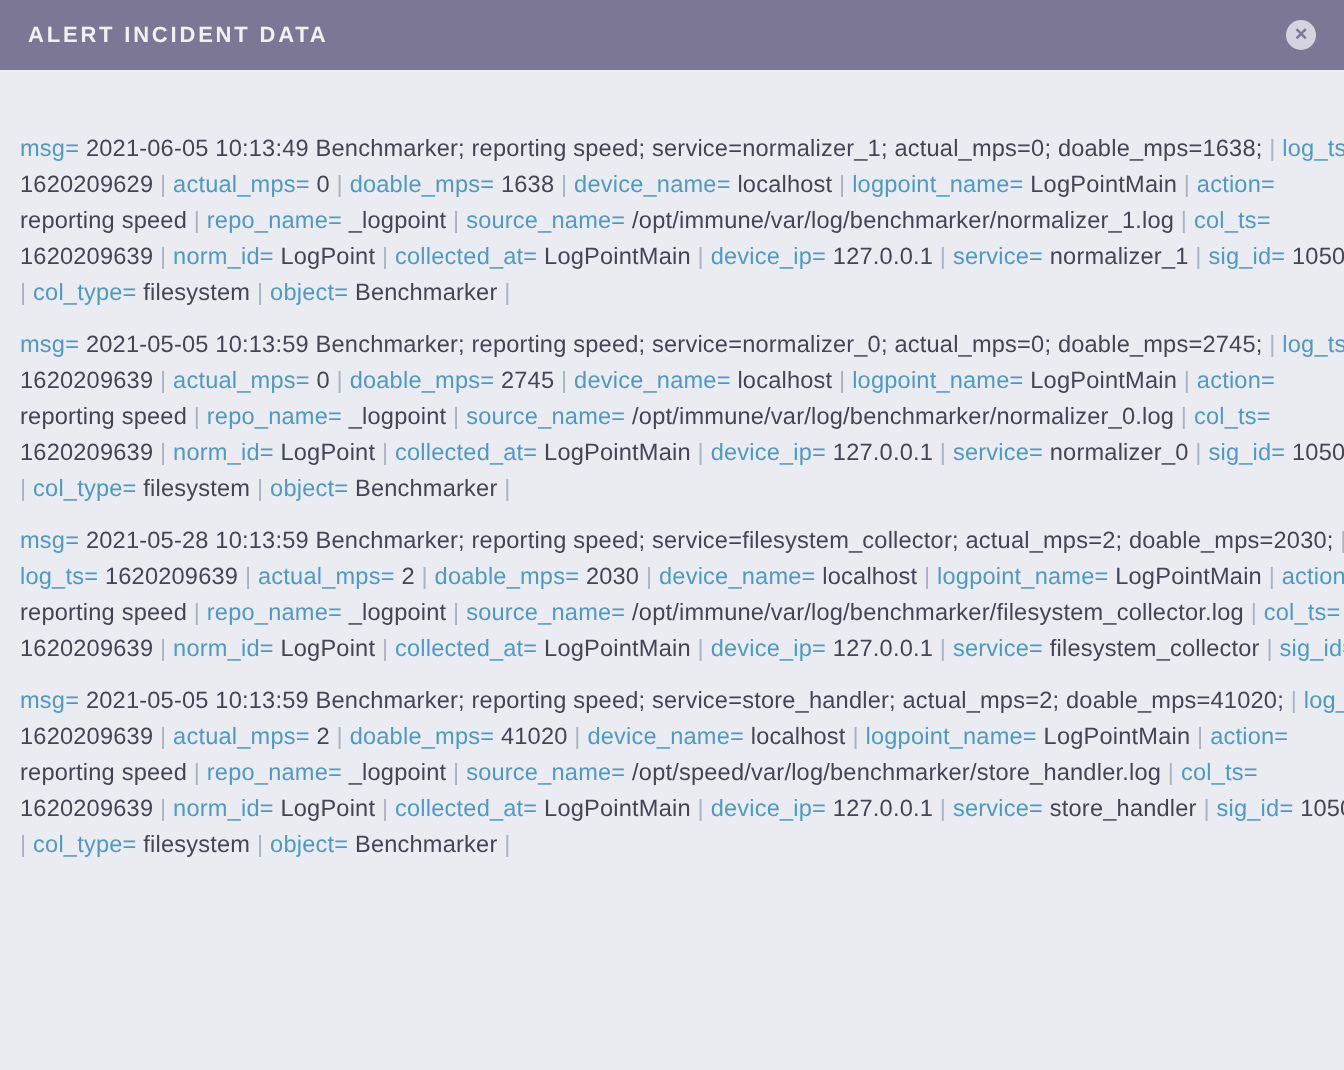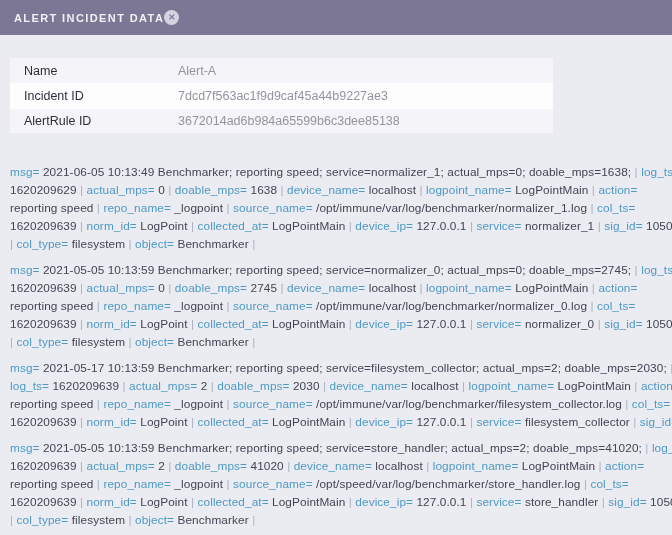--- a/index.html
+++ b/index.html
@@ -7,21 +7,21 @@
     width:672px; height:535px; overflow:hidden;
     background:#ebebf2;
     font-family:"Liberation Sans", sans-serif;
     -webkit-font-smoothing:antialiased;
   }
   .dialog { width:672px; height:535px; overflow:hidden; position:relative; background:#ebebf2; }
 
   
   .hdr {
     height:35px; background:#7b7794;
-    display:flex; align-items:center; justify-content:flex-start;
+    display:flex; align-items:center; justify-content:space-between;
     padding:0 14px; box-sizing:border-box;
   }
   .hdr-title {
     color:#f1f0f6; font-size:11px; letter-spacing:1.4px; font-weight:600;
   }
   .close-btn {
     width:15px; height:15px; border-radius:50%;
     background:#d5d3e1; border:none; padding:0; cursor:pointer;
     display:flex; align-items:center; justify-content:center;
   }
@@ -59,52 +59,38 @@
 
   <div class="hdr">
     <span class="hdr-title">ALERT INCIDENT DATA</span>
     <button class="close-btn">
       <span>✕</span>
     </button>
   </div>
 
   <div>
 
-    <div class="info-table">
-      <div class="info-row">
-        <span class="info-label">Name</span>
-        <span class="info-value">Alert-A</span>
-      </div>
-      <div class="info-row">
-        <span class="info-label">Incident ID</span>
-        <span class="info-value">7dcd7f563ac1f9d9caf45a44b9227ae3</span>
-      </div>
-      <div class="info-row">
-        <span class="info-label">AlertRule ID</span>
-        <span class="info-value">3672014ad6b984a65599b6c3dee85138</span>
-      </div>
-    </div>
 
     <div class="log-list">
         <div class="log-block">
           <div class="log-line"><span class="tok-k">msg=</span><span class="tok-v"> 2021-06-05 10:13:49 Benchmarker; reporting speed; service=normalizer_1; actual_mps=0; doable_mps=1638;</span><span class="tok-p"> | </span><span class="tok-k">log_ts=</span></div>
           <div class="log-line"><span class="tok-v">1620209629</span><span class="tok-p"> | </span><span class="tok-k">actual_mps=</span><span class="tok-v"> 0</span><span class="tok-p"> | </span><span class="tok-k">doable_mps=</span><span class="tok-v"> 1638</span><span class="tok-p"> | </span><span class="tok-k">device_name=</span><span class="tok-v"> localhost</span><span class="tok-p"> | </span><span class="tok-k">logpoint_name=</span><span class="tok-v"> LogPointMain</span><span class="tok-p"> | </span><span class="tok-k">action=</span></div>
           <div class="log-line"><span class="tok-v">reporting speed</span><span class="tok-p"> | </span><span class="tok-k">repo_name=</span><span class="tok-v"> _logpoint</span><span class="tok-p"> | </span><span class="tok-k">source_name=</span><span class="tok-v"> /opt/immune/var/log/benchmarker/normalizer_1.log</span><span class="tok-p"> | </span><span class="tok-k">col_ts=</span></div>
           <div class="log-line"><span class="tok-v">1620209639</span><span class="tok-p"> | </span><span class="tok-k">norm_id=</span><span class="tok-v"> LogPoint</span><span class="tok-p"> | </span><span class="tok-k">collected_at=</span><span class="tok-v"> LogPointMain</span><span class="tok-p"> | </span><span class="tok-k">device_ip=</span><span class="tok-v"> 127.0.0.1</span><span class="tok-p"> | </span><span class="tok-k">service=</span><span class="tok-v"> normalizer_1</span><span class="tok-p"> | </span><span class="tok-k">sig_id=</span><span class="tok-v"> 10505</span></div>
           <div class="log-line"><span class="tok-p">| </span><span class="tok-k">col_type=</span><span class="tok-v"> filesystem</span><span class="tok-p"> | </span><span class="tok-k">object=</span><span class="tok-v"> Benchmarker</span><span class="tok-p"> |</span></div>
         </div>
         <div class="log-block">
           <div class="log-line"><span class="tok-k">msg=</span><span class="tok-v"> 2021-05-05 10:13:59 Benchmarker; reporting speed; service=normalizer_0; actual_mps=0; doable_mps=2745;</span><span class="tok-p"> | </span><span class="tok-k">log_ts=</span></div>
           <div class="log-line"><span class="tok-v">1620209639</span><span class="tok-p"> | </span><span class="tok-k">actual_mps=</span><span class="tok-v"> 0</span><span class="tok-p"> | </span><span class="tok-k">doable_mps=</span><span class="tok-v"> 2745</span><span class="tok-p"> | </span><span class="tok-k">device_name=</span><span class="tok-v"> localhost</span><span class="tok-p"> | </span><span class="tok-k">logpoint_name=</span><span class="tok-v"> LogPointMain</span><span class="tok-p"> | </span><span class="tok-k">action=</span></div>
           <div class="log-line"><span class="tok-v">reporting speed</span><span class="tok-p"> | </span><span class="tok-k">repo_name=</span><span class="tok-v"> _logpoint</span><span class="tok-p"> | </span><span class="tok-k">source_name=</span><span class="tok-v"> /opt/immune/var/log/benchmarker/normalizer_0.log</span><span class="tok-p"> | </span><span class="tok-k">col_ts=</span></div>
           <div class="log-line"><span class="tok-v">1620209639</span><span class="tok-p"> | </span><span class="tok-k">norm_id=</span><span class="tok-v"> LogPoint</span><span class="tok-p"> | </span><span class="tok-k">collected_at=</span><span class="tok-v"> LogPointMain</span><span class="tok-p"> | </span><span class="tok-k">device_ip=</span><span class="tok-v"> 127.0.0.1</span><span class="tok-p"> | </span><span class="tok-k">service=</span><span class="tok-v"> normalizer_0</span><span class="tok-p"> | </span><span class="tok-k">sig_id=</span><span class="tok-v"> 10505</span></div>
           <div class="log-line"><span class="tok-p">| </span><span class="tok-k">col_type=</span><span class="tok-v"> filesystem</span><span class="tok-p"> | </span><span class="tok-k">object=</span><span class="tok-v"> Benchmarker</span><span class="tok-p"> |</span></div>
         </div>
         <div class="log-block">
-          <div class="log-line"><span class="tok-k">msg=</span><span class="tok-v"> 2021-05-17 10:13:59 Benchmarker; reporting speed; service=filesystem_collector; actual_mps=2; doable_mps=2030;</span><span class="tok-p"> |</span></div>
+          <div class="log-line"><span class="tok-k">msg=</span><span class="tok-v"> 2021-05-28 10:13:59 Benchmarker; reporting speed; service=filesystem_collector; actual_mps=2; doable_mps=2030;</span><span class="tok-p"> |</span></div>
           <div class="log-line"><span class="tok-k">log_ts=</span><span class="tok-v"> 1620209639</span><span class="tok-p"> | </span><span class="tok-k">actual_mps=</span><span class="tok-v"> 2</span><span class="tok-p"> | </span><span class="tok-k">doable_mps=</span><span class="tok-v"> 2030</span><span class="tok-p"> | </span><span class="tok-k">device_name=</span><span class="tok-v"> localhost</span><span class="tok-p"> | </span><span class="tok-k">logpoint_name=</span><span class="tok-v"> LogPointMain</span><span class="tok-p"> | </span><span class="tok-k">action=</span></div>
           <div class="log-line"><span class="tok-v">reporting speed</span><span class="tok-p"> | </span><span class="tok-k">repo_name=</span><span class="tok-v"> _logpoint</span><span class="tok-p"> | </span><span class="tok-k">source_name=</span><span class="tok-v"> /opt/immune/var/log/benchmarker/filesystem_collector.log</span><span class="tok-p"> | </span><span class="tok-k">col_ts=</span></div>
           <div class="log-line"><span class="tok-v">1620209639</span><span class="tok-p"> | </span><span class="tok-k">norm_id=</span><span class="tok-v"> LogPoint</span><span class="tok-p"> | </span><span class="tok-k">collected_at=</span><span class="tok-v"> LogPointMain</span><span class="tok-p"> | </span><span class="tok-k">device_ip=</span><span class="tok-v"> 127.0.0.1</span><span class="tok-p"> | </span><span class="tok-k">service=</span><span class="tok-v"> filesystem_collector</span><span class="tok-p"> | </span><span class="tok-k">sig_id=</span></div>
         </div>
         <div class="log-block">
           <div class="log-line"><span class="tok-k">msg=</span><span class="tok-v"> 2021-05-05 10:13:59 Benchmarker; reporting speed; service=store_handler; actual_mps=2; doable_mps=41020;</span><span class="tok-p"> | </span><span class="tok-k">log_ts=</span></div>
           <div class="log-line"><span class="tok-v">1620209639</span><span class="tok-p"> | </span><span class="tok-k">actual_mps=</span><span class="tok-v"> 2</span><span class="tok-p"> | </span><span class="tok-k">doable_mps=</span><span class="tok-v"> 41020</span><span class="tok-p"> | </span><span class="tok-k">device_name=</span><span class="tok-v"> localhost</span><span class="tok-p"> | </span><span class="tok-k">logpoint_name=</span><span class="tok-v"> LogPointMain</span><span class="tok-p"> | </span><span class="tok-k">action=</span></div>
           <div class="log-line"><span class="tok-v">reporting speed</span><span class="tok-p"> | </span><span class="tok-k">repo_name=</span><span class="tok-v"> _logpoint</span><span class="tok-p"> | </span><span class="tok-k">source_name=</span><span class="tok-v"> /opt/speed/var/log/benchmarker/store_handler.log</span><span class="tok-p"> | </span><span class="tok-k">col_ts=</span></div>
           <div class="log-line"><span class="tok-v">1620209639</span><span class="tok-p"> | </span><span class="tok-k">norm_id=</span><span class="tok-v"> LogPoint</span><span class="tok-p"> | </span><span class="tok-k">collected_at=</span><span class="tok-v"> LogPointMain</span><span class="tok-p"> | </span><span class="tok-k">device_ip=</span><span class="tok-v"> 127.0.0.1</span><span class="tok-p"> | </span><span class="tok-k">service=</span><span class="tok-v"> store_handler</span><span class="tok-p"> | </span><span class="tok-k">sig_id=</span><span class="tok-v"> 10505</span></div>
           <div class="log-line"><span class="tok-p">| </span><span class="tok-k">col_type=</span><span class="tok-v"> filesystem</span><span class="tok-p"> | </span><span class="tok-k">object=</span><span class="tok-v"> Benchmarker</span><span class="tok-p"> |</span></div>

